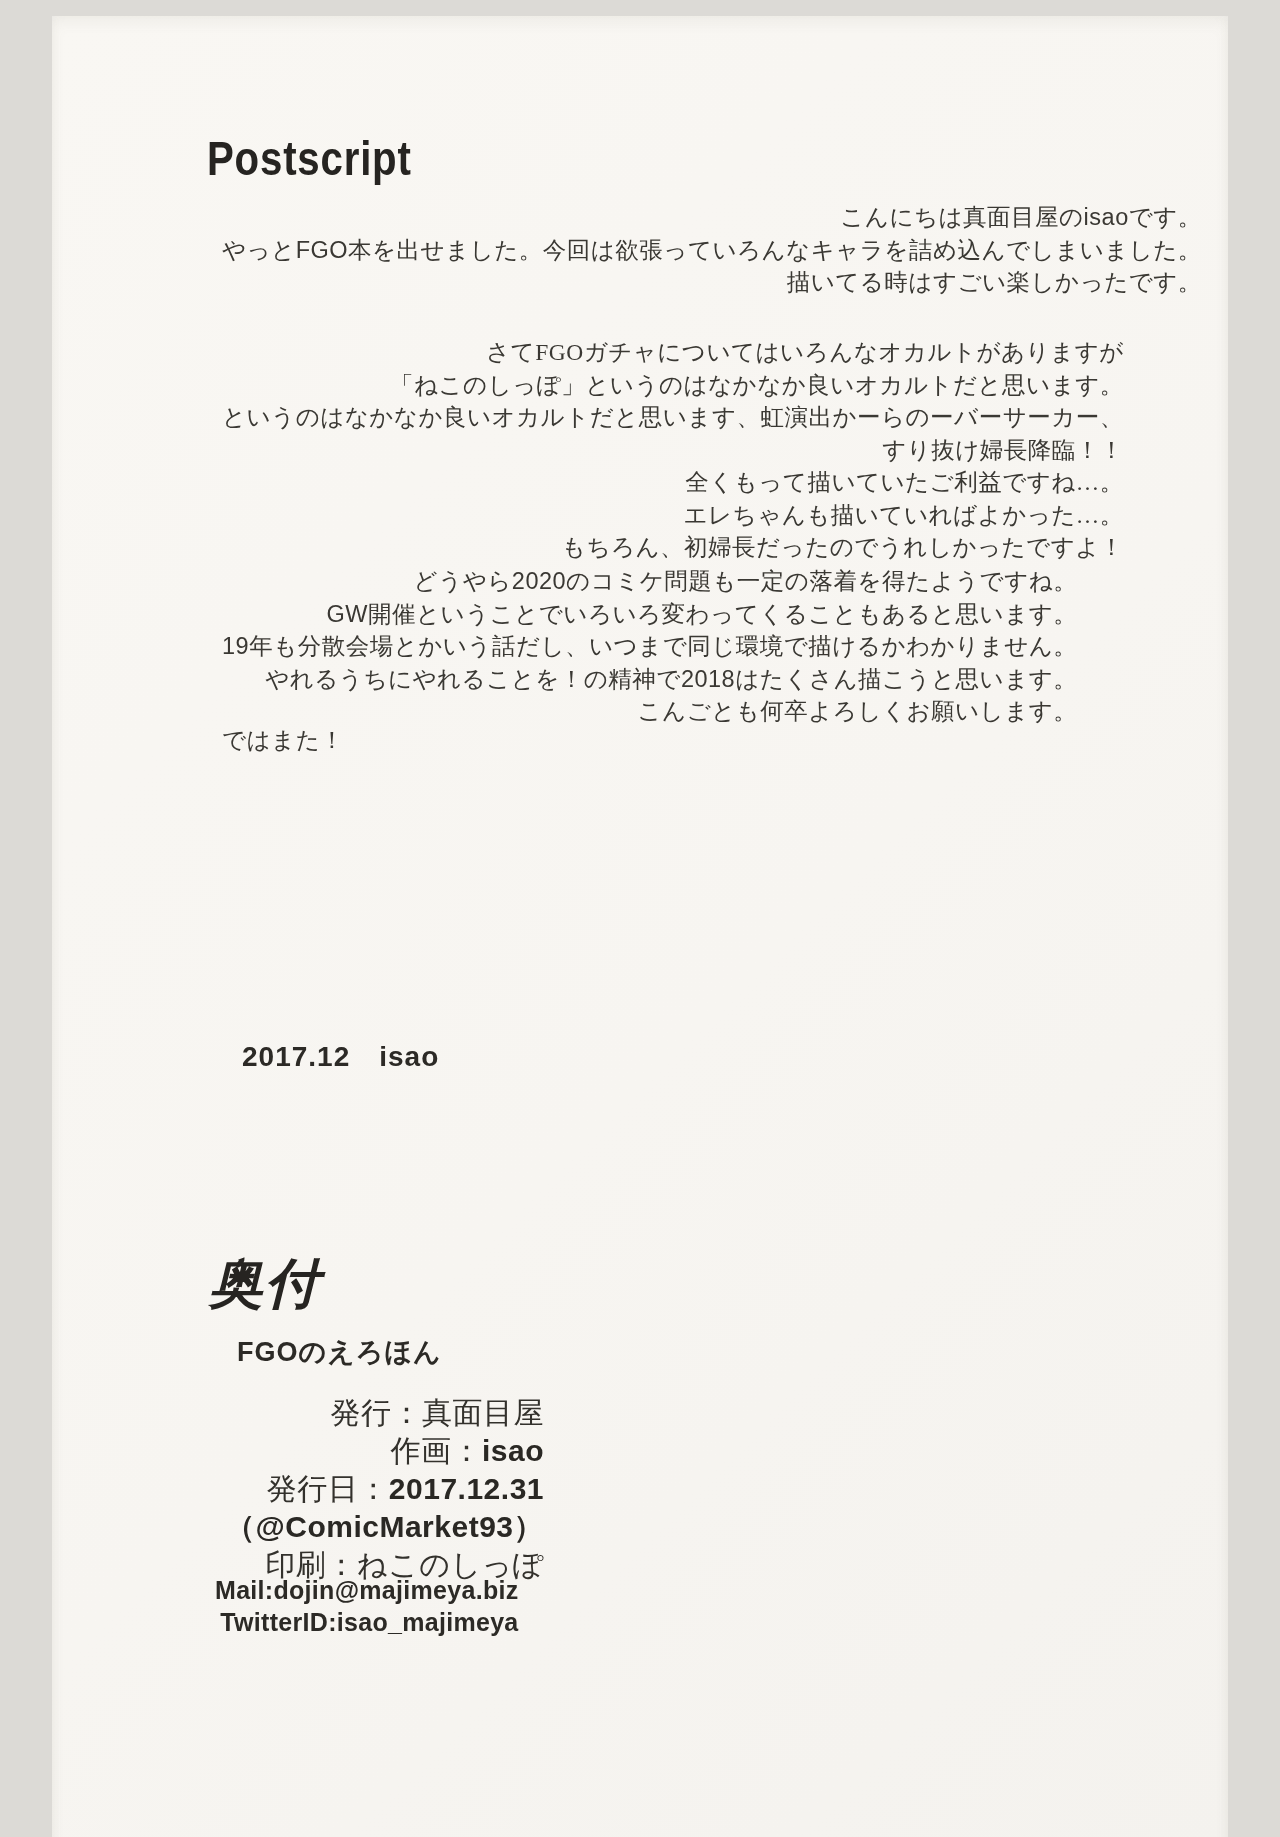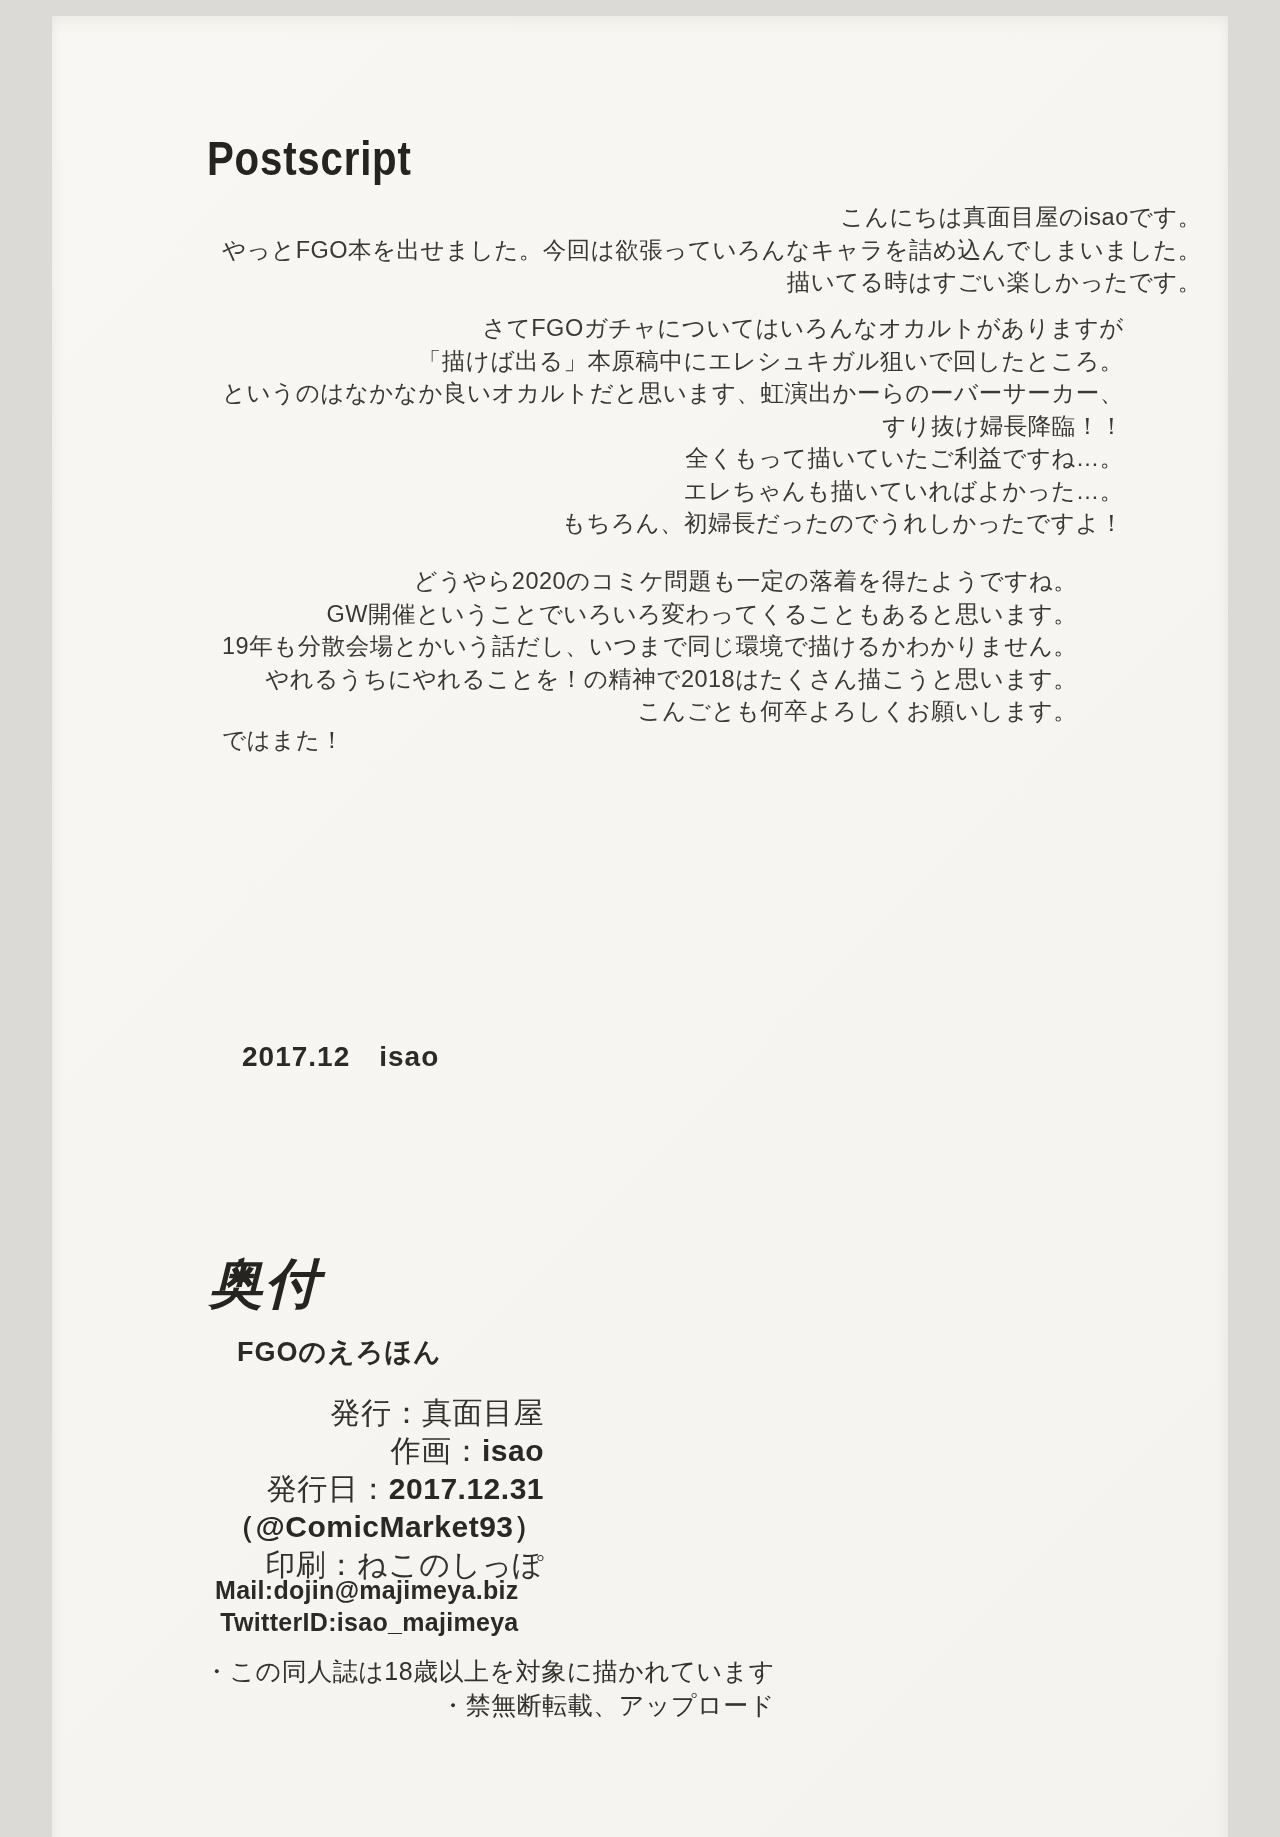--- a/index.html
+++ b/index.html
@@ -19,21 +19,21 @@
     transform:scaleX(0.82);transform-origin:left top;
     letter-spacing:1px;
   }
   .body-block{position:absolute;left:170px;}
   .body-block .line{
     font-size:23.5px;line-height:32.5px;
     white-space:nowrap;color:#3a3833;
     letter-spacing:0.5px;
   }
   .para1{top:185px;}
-  .para2{top:296px;}
+  .para2{top:320px;font-family:Liberation Serif, serif;}
   .para3{top:549px;}
   .para4{top:708px;}
   .date-line{
     position:absolute;left:190px;top:1022px;
     font-size:28px;font-weight:bold;color:#2c2a26;
     letter-spacing:1px;
   }
   .colophon-heading{
     position:absolute;left:157px;top:1232px;
     font-size:54px;font-weight:bold;color:#262421;
@@ -75,21 +75,21 @@
   <div class="ps-heading">Postscript</div>
 
   <div class="body-block para1">
     <div class="line">こんにちは真面目屋のisaoです。</div>
     <div class="line">やっとFGO本を出せました。今回は欲張っていろんなキャラを詰め込んでしまいました。</div>
     <div class="line">描いてる時はすごい楽しかったです。</div>
   </div>
 
   <div class="body-block para2">
     <div class="line">さてFGOガチャについてはいろんなオカルトがありますが</div>
-    <div class="line">「描けば出る」本原稿中にエレシュキガル狙いで回したところ。</div>
+    <div class="line">「ねこのしっぽ」というのはなかなか良いオカルトだと思います。</div>
     <div class="line">というのはなかなか良いオカルトだと思います、虹演出かーらのーバーサーカー、</div>
     <div class="line">すり抜け婦長降臨！！</div>
     <div class="line">全くもって描いていたご利益ですね…。</div>
     <div class="line">エレちゃんも描いていればよかった…。</div>
     <div class="line">もちろん、初婦長だったのでうれしかったですよ！</div>
   </div>
 
   <div class="body-block para3">
     <div class="line">どうやら2020のコミケ問題も一定の落着を得たようですね。</div>
     <div class="line">GW開催ということでいろいろ変わってくることもあると思います。</div>
@@ -114,18 +114,14 @@
     <div class="row"><span>発行日：</span><span class="val-bold">2017.12.31</span></div>
     <div class="row"><span></span><span class="val-bold">（@ComicMarket93）</span></div>
     <div class="row"><span>印刷：</span><span>ねこのしっぽ</span></div>
   </div>
 
   <div class="contact">
     <div class="line">Mail:dojin@majimeya.biz</div>
     <div class="line">TwitterID:isao_majimeya</div>
   </div>
 
-  <div class="notes">
-    <div class="line">・この同人誌は18歳以上を対象に描かれています</div>
-    <div class="line">・禁無断転載、アップロード</div>
-  </div>
 
 </div>
 
 </body></html>

